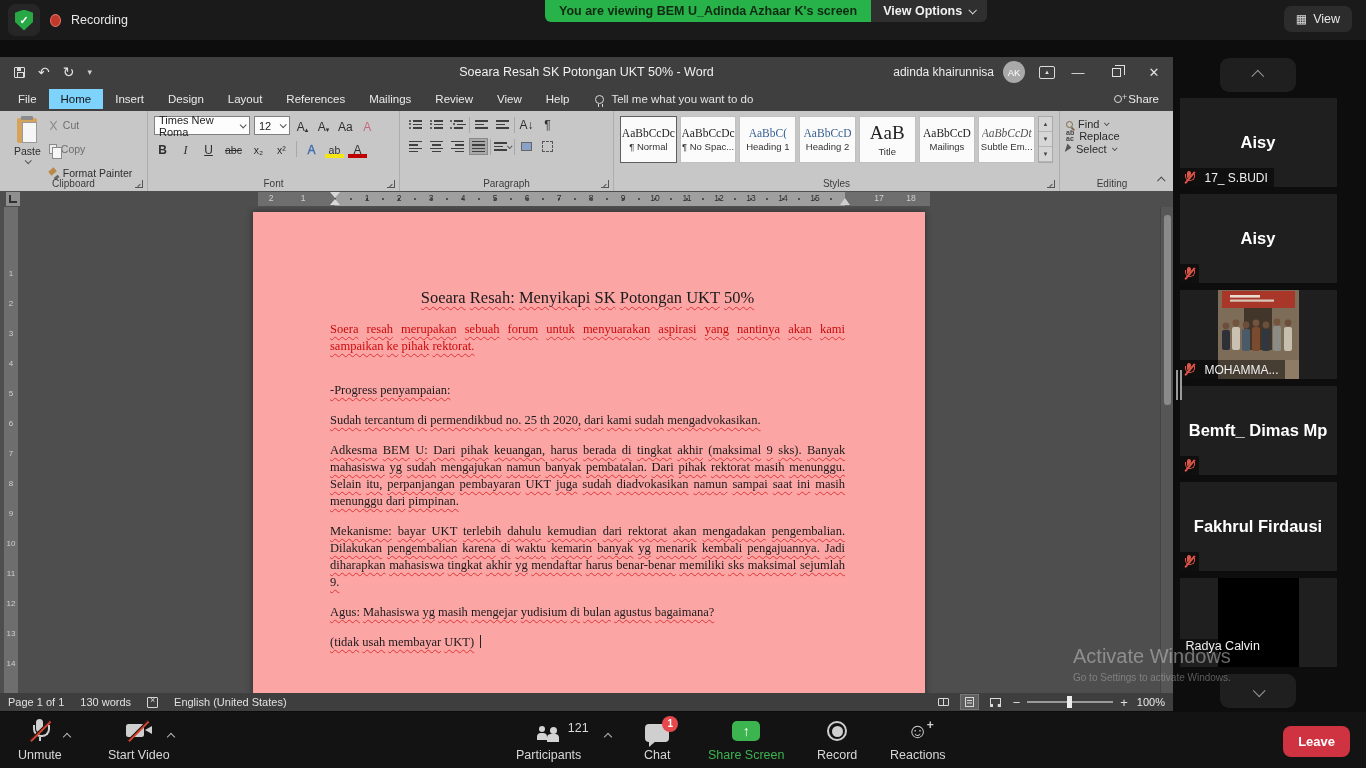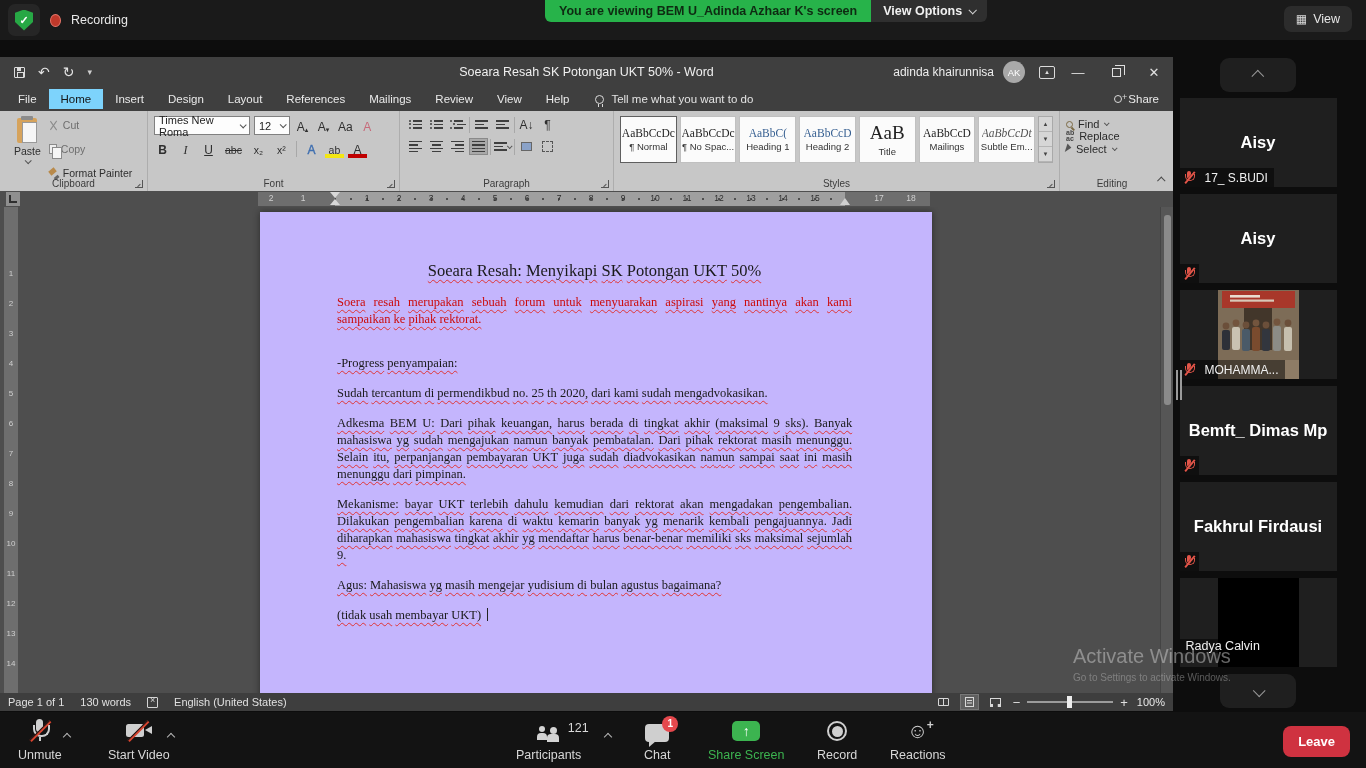--- a/index.html
+++ b/index.html
@@ -138,21 +138,21 @@
   .rnum.marg { color:#d0d0d0; }
   .mk { position:absolute; }
   .mk-top { top:0; width:0; height:0; border-left:5px solid transparent; border-right:5px solid transparent; border-top:6px solid #d8d8d8; }
   .mk-bot { top:7px; width:0; height:0; border-left:5px solid transparent; border-right:5px solid transparent; border-bottom:6px solid #d8d8d8; }
   .mk-right { top:6px; width:0; height:0; border-left:5px solid transparent; border-right:5px solid transparent; border-bottom:7px solid #cfcfcf; }
 
   
   .docarea { position:relative; height:486px; background:#4e4e4e; overflow:hidden; }
   .v-ruler { position:absolute; left:4px; top:0; width:14px; height:486px; background:#6e6e6e; }
   .vnum { position:absolute; left:0; width:14px; text-align:center; font-size:8px; color:#cfcfcf; }
-  .page { position:absolute; left:260px; top:5px; width:672px; height:492px; background:#c4b5fd; box-shadow:0 0 7px rgba(0,0,0,0.45); padding:50px 80px 40px 77px; }
+  .page { position:absolute; left:253px; top:5px; width:672px; height:492px; background:#fca5a5; box-shadow:0 0 7px rgba(0,0,0,0.45); padding:77px 80px 40px 77px; }
   .doc-body { font-family:"Liberation Serif","DejaVu Serif",serif; font-size:12.5px; color:#1a1a1a; }
   .para { margin-bottom:13px; line-height:17px; }
   .para .w { text-decoration:underline wavy #e03535; text-decoration-thickness:1px; text-underline-offset:2.5px; }
   .para.center { text-align:center; }
   .para.title { font-size:16.5px; margin-bottom:15px; }
   .para.red { color:#cc0a0a; text-align:justify; }
   .para.just { text-align:justify; }
   .para.spb { margin-top:27px; }
   .caret { display:inline-block; width:1px; height:13px; background:#222; margin-left:3px; vertical-align:-2px; }
   .doc-vscroll { position:absolute; right:0; top:0; width:13px; height:486px; background:#565656; border-left:1px solid #444; }

